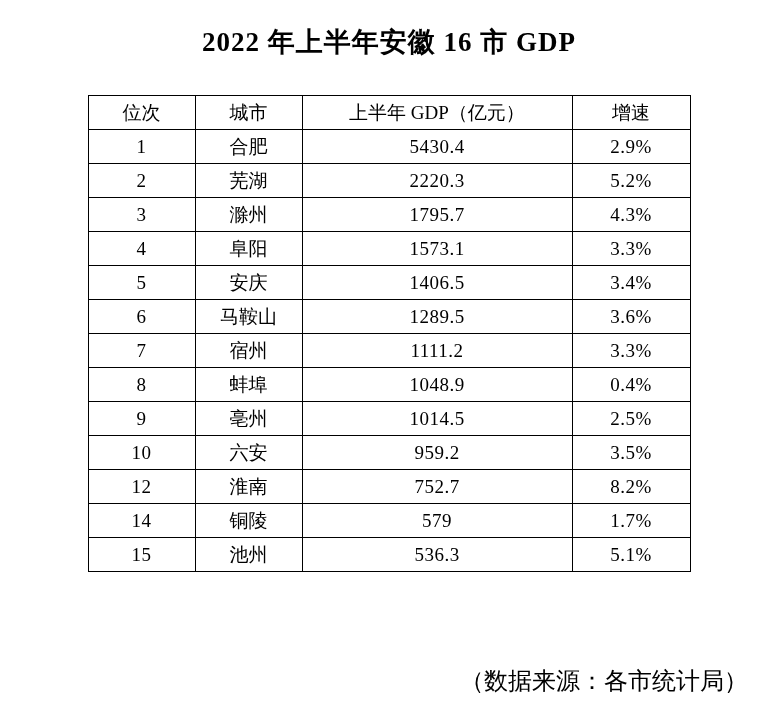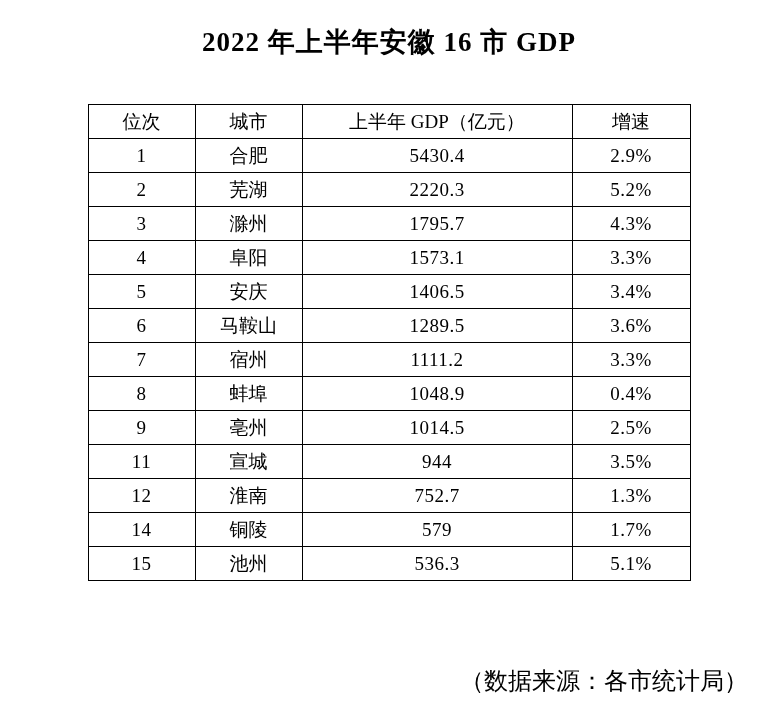--- a/index.html
+++ b/index.html
@@ -23,21 +23,21 @@
   .title {
     text-align: center;
     font-size: 27px;
     font-weight: 700;
     letter-spacing: 1px;
     margin-top: 24px;
     margin-bottom: 0;
     font-family: "Liberation Serif", "DejaVu Serif", serif;
   }
   .table-wrap {
-    margin-top: 44px;
+    margin-top: 35px;
     display: flex;
     justify-content: center;
   }
   table.gdp {
     border-collapse: collapse;
     width: 602px;
     table-layout: fixed;
     font-size: 19px;
   }
   table.gdp th, table.gdp td {
@@ -138,30 +138,30 @@
           <td class="num">1048.9</td>
           <td class="num">0.4%</td>
         </tr>
         <tr>
           <td class="num">9</td>
           <td>亳州</td>
           <td class="num">1014.5</td>
           <td class="num">2.5%</td>
         </tr>
         <tr>
-          <td class="num">11</td>
-          <td>宣城</td>
-          <td class="num">944</td>
+          <td class="num">10</td>
+          <td>六安</td>
+          <td class="num">959.2</td>
           <td class="num">3.5%</td>
         </tr>
         <tr>
           <td class="num">12</td>
           <td>淮南</td>
           <td class="num">752.7</td>
-          <td class="num">1.3%</td>
+          <td class="num">8.2%</td>
         </tr>
         <tr>
           <td class="num">14</td>
           <td>铜陵</td>
           <td class="num">579</td>
           <td class="num">1.7%</td>
         </tr>
         <tr>
           <td class="num">15</td>
           <td>池州</td>

